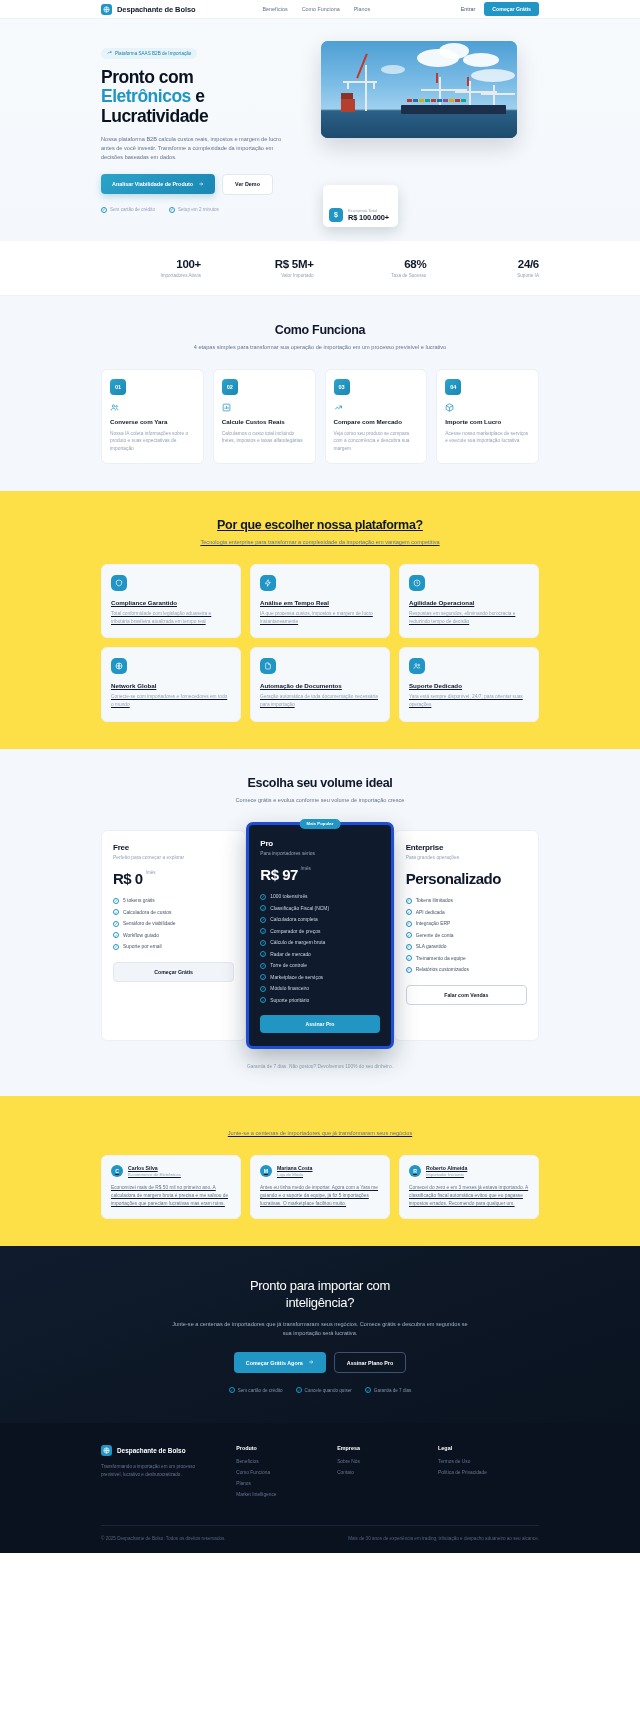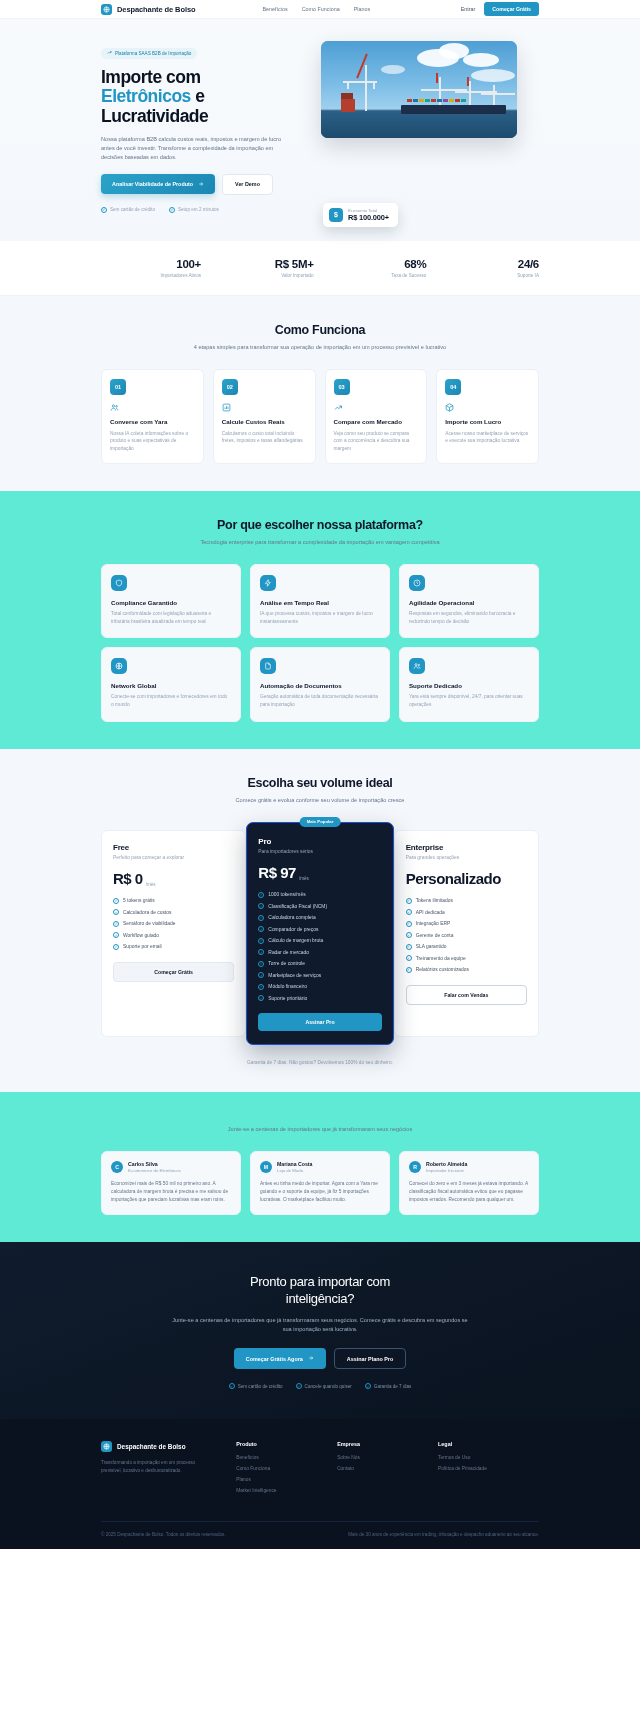--- a/index.html
+++ b/index.html
@@ -91,21 +91,21 @@
   }
   .sky { position: absolute; inset: 0; background: linear-gradient(180deg,#4e9fd4 0%,#7cbde6 45%,#9fd0ee 70%,#2d5f84 72%,#1f4f74 100%); }
   .cloud { position: absolute; background: rgba(255,255,255,0.92); border-radius: 50%; filter: blur(0.4px); }
   .crane { position: absolute; background: #e8ebee; }
   .crane-r { position: absolute; background: #c0392b; }
   .water { position: absolute; left: 0; right: 0; bottom: 0; height: 26px; background: linear-gradient(180deg,#2a5f86,#1d4b6d); }
   .ship { position: absolute; background: #1c2f4a; border-radius: 1px; }
   .cont { position: absolute; width: 5px; height: 3px; }
   .img-card {
     position: absolute; left: 2px; bottom: -14px;
-    background: #fff; border-radius: 5px; padding: 5px 9px 5px 6px;
+    background: #fff; border-radius: 5px; padding: 23px 9px 5px 6px;
     box-shadow: 0 5px 14px rgba(15,23,42,0.16);
     display: flex; align-items: center; gap: 5px;
   }
   .img-card-icon {
     width: 14px; height: 14px; border-radius: 4px; background: #2196c4;
     color: #fff; display: flex; align-items: center; justify-content: center;
     font-size: 7px; font-weight: bold;
   }
   .img-card-label { font-size: 4.3px; color: #94a3b8; }
   .img-card-value { font-size: 7.5px; font-weight: bold; color: #0f172a; letter-spacing: -0.2px; }
@@ -115,21 +115,21 @@
     background: #fff; border-bottom: 1px solid #eef1f5;
     padding: 17px 101px; display: flex; justify-content: space-between;
   }
   .stat { text-align: right; width: 100px; }
   .stat-value { font-size: 11.5px; font-weight: bold; letter-spacing: -0.3px; color: #0f172a; }
   .stat-label { font-size: 4.6px; color: #94a3b8; margin-top: 3px; }
 
   
   .section { padding: 27px 101px; }
   .sec-bg-light { background: #f4f8fc; }
-  .sec-bg-white { background: #5eead4; }
+  .sec-bg-white { background: #fde047; text-decoration: underline; }
   .sec-title { font-size: 12.5px; font-weight: bold; text-align: center; letter-spacing: -0.3px; color: #0f172a; }
   .sec-sub { font-size: 5.6px; color: #64748b; text-align: center; margin-top: 6px; line-height: 1.6; max-width: 300px; margin-left:auto; margin-right:auto; }
 
   
   .steps { display: flex; gap: 9px; margin-top: 17px; }
   .step-card {
     flex: 1; background: #fff; border: 1px solid #eaf0f6; border-radius: 6px;
     padding: 9px 8px 11px 8px; position: relative;
   }
   .step-num {
@@ -160,34 +160,34 @@
 
   
   .plans { display: flex; gap: 0; margin-top: 17px; align-items: stretch; justify-content: center; }
   .plan {
     background: #fff; border: 1px solid #eaf0f6; border-radius: 6px;
     padding: 12px 11px 13px 11px; width: 148px; display: flex; flex-direction: column;
   }
   .plan.free { margin-top: 8px; margin-bottom: 8px; }
   .plan.ent { margin-top: 8px; margin-bottom: 8px; }
   .plan.pro {
-    background: #0f1b2d; border: 1px solid #1d4ed8; color: #fff;
+    background: #0f1b2d; border: 3px solid #1d4ed8; color: #fff;
     width: 150px; border-radius: 7px; position: relative; z-index: 2;
     box-shadow: 0 10px 24px rgba(15,27,45,0.3);
     padding-top: 14px;
   }
   .pop-badge {
     position: absolute; top: -6px; left: 50%; transform: translateX(-50%);
     background: #2196c4; color: #fff; font-size: 4.3px; font-weight: bold;
     padding: 2.5px 7px; border-radius: 20px; white-space: nowrap;
   }
   .plan-name { font-size: 8px; font-weight: bold; letter-spacing: -0.2px; }
   .plan.pro .plan-name { color: #fff; }
   .plan-tag { font-size: 4.9px; color: #94a3b8; margin-top: 3px; }
-  .plan-price { margin-top: 10px; display: flex; align-items: flex-end; gap: 3px; }
+  .plan-price { margin-top: 10px; display: flex; align-items: flex-start; gap: 3px; }
   .price-big { font-size: 15px; font-weight: bold; letter-spacing: -0.5px; }
   .price-per { font-size: 4.6px; color: #94a3b8; }
   .plan-feats { margin-top: 11px; display: flex; flex-direction: column; gap: 5.5px; }
   .pf { display: flex; align-items: center; gap: 4px; font-size: 4.9px; color: #475569; }
   .plan.pro .pf { color: #cbd5e1; }
   .pf-check {
     width: 6px; height: 6px; border-radius: 50%; border: 0.8px solid #2196c4;
     color: #2196c4; font-size: 3.8px; display: flex; align-items: center; justify-content: center; flex: 0 0 auto;
   }
   .plan-btn {
@@ -283,21 +283,21 @@
       <div class="badge-pill">
         <span>
           <svg width="5" height="5" viewBox="0 0 24 24" fill="none" stroke="#1a7fa8" stroke-width="2.6">
               <path d="M3 17l6-6 4 4 7-7"></path>
               <path d="M14 8h6v6"></path>
             </svg>
         </span>
         <span>Plataforma SAAS B2B de Importação</span>
       </div>
       <h1 class="hero-title">
-        <span>Importe com</span><br>
+        <span>Pronto com</span><br>
         <span class="accent">Eletrônicos</span>
         <span>e</span><br>
         <span>Lucratividade</span>
       </h1>
       <p class="hero-sub">Nossa plataforma B2B calcula custos reais, impostos e margem de lucro antes de você investir. Transforme a complexidade da importação em decisões baseadas em dados.</p>
       <div class="hero-btns">
         <button class="btn-primary">
           <span>Analisar Viabilidade de Produto</span>
           <span>
             <svg width="6" height="6" viewBox="0 0 24 24" fill="none" stroke="#fff" stroke-width="2.6">

